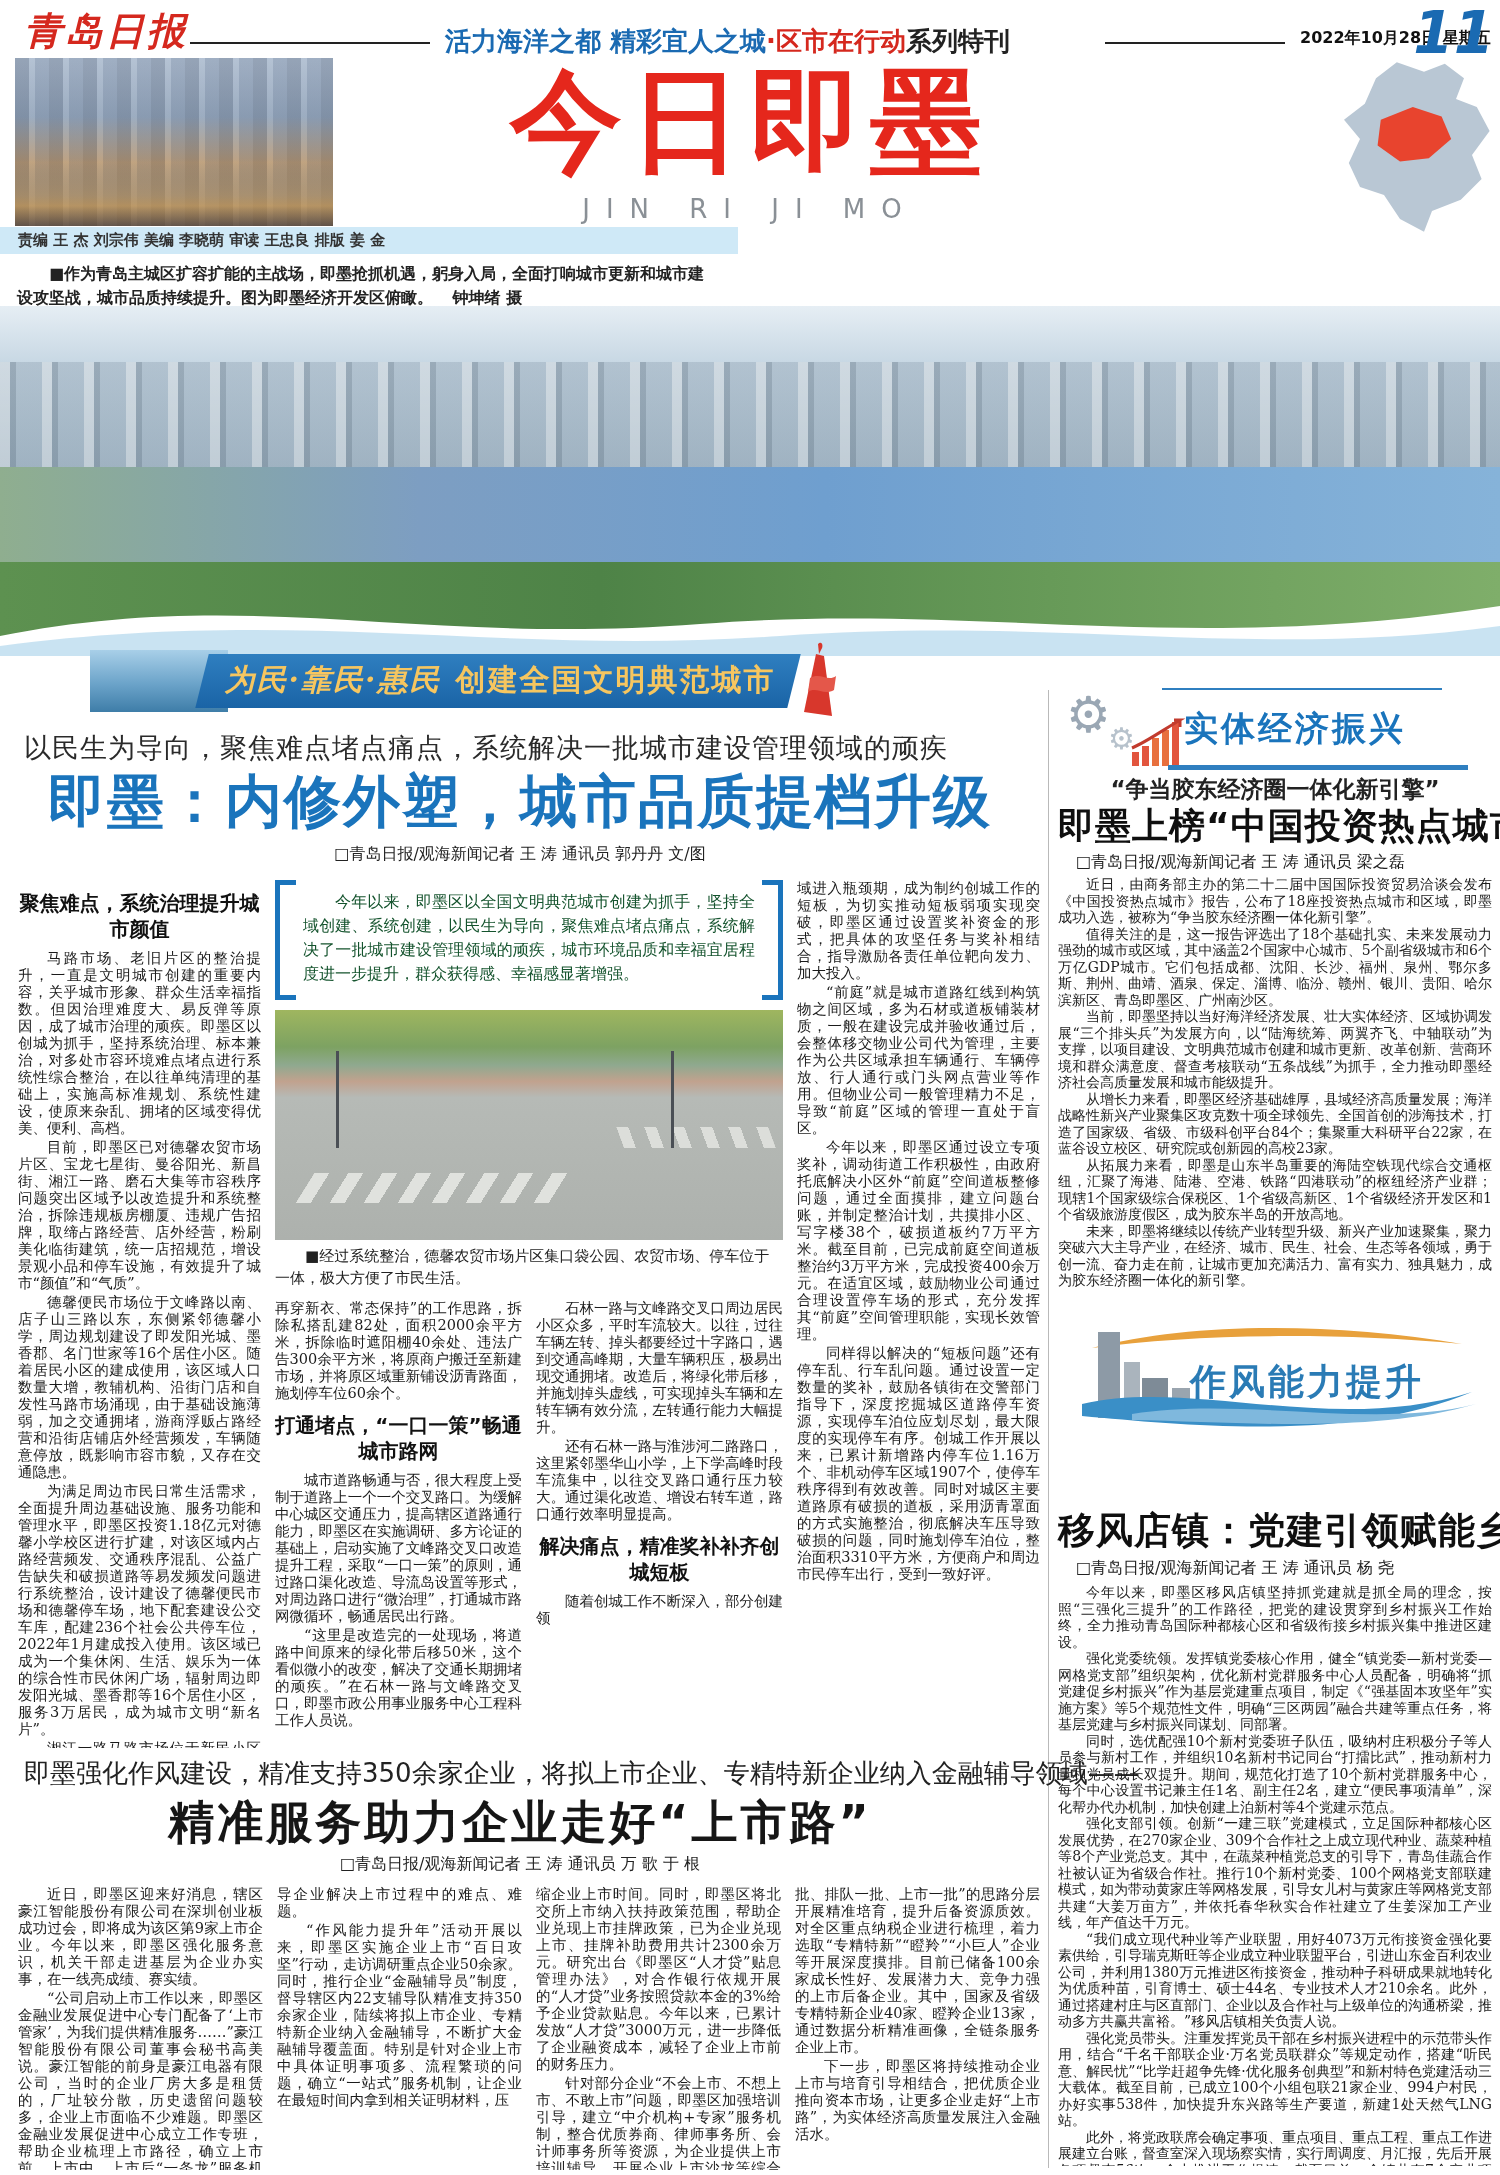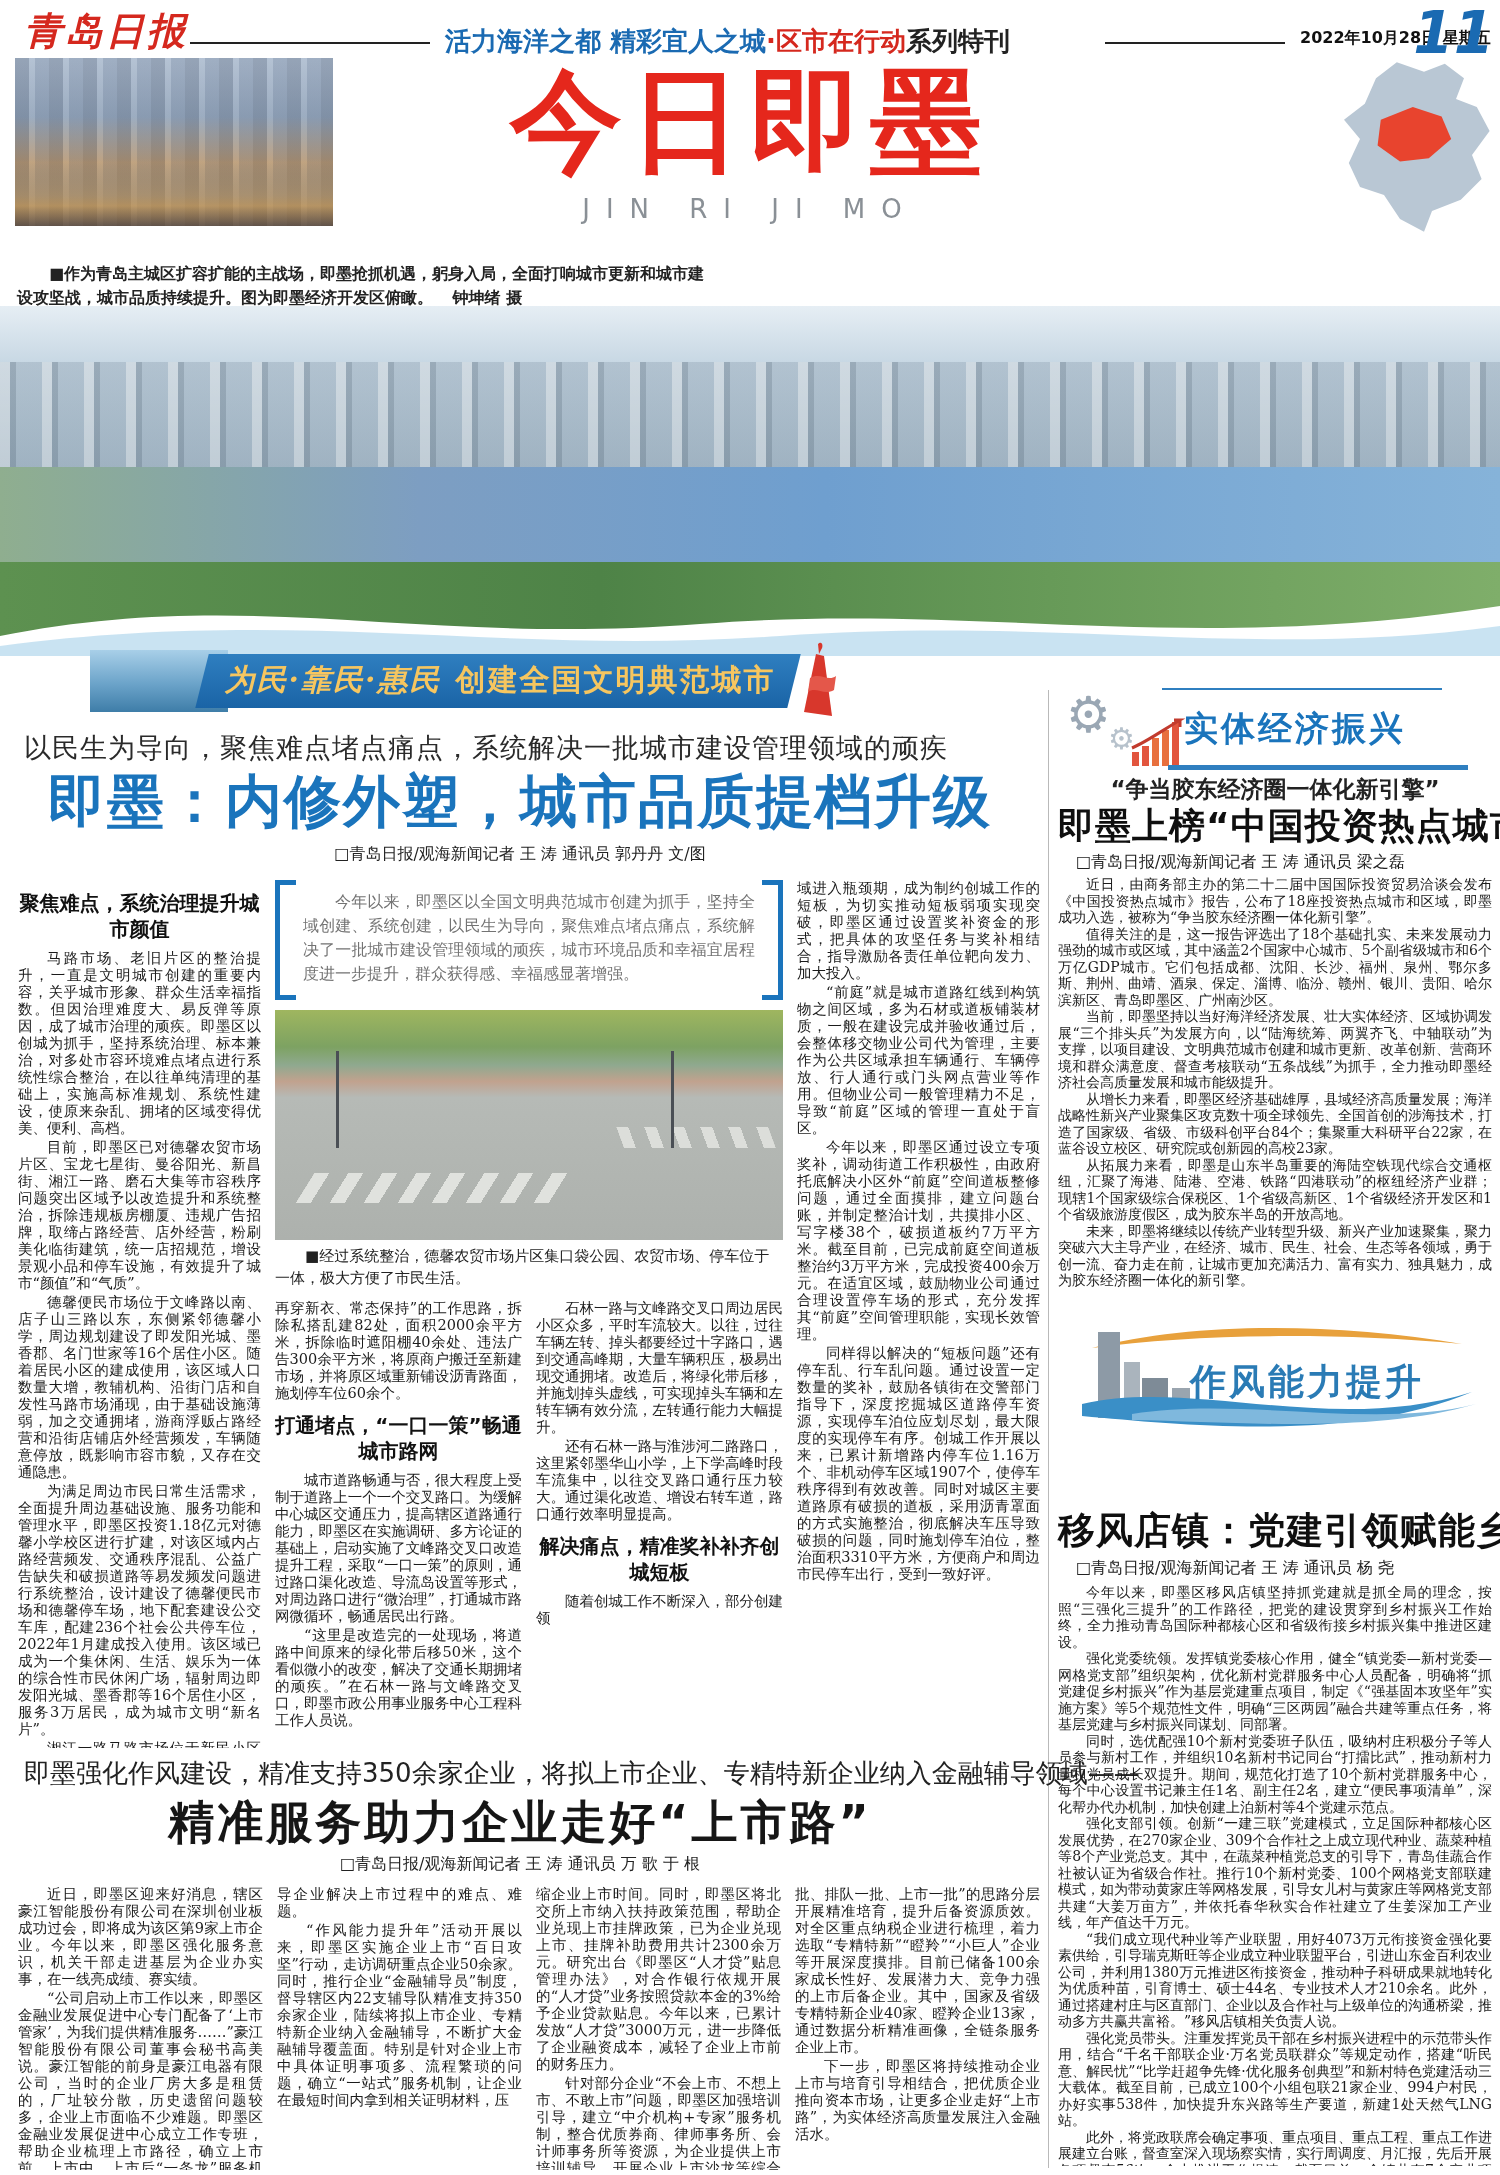--- a/index.html
+++ b/index.html
@@ -72,21 +72,21 @@
   .mby{position:absolute;left:0;top:844px;width:1040px;text-align:center;font-size:16px;color:#222;}
 
   .mbody{position:absolute;left:18px;top:880px;width:1022px;height:868px;display:flex;gap:14px;overflow:hidden;}
   .mcol{width:243px;overflow:hidden;}
   .mmid{width:508px;overflow:hidden;}
   p.bp{margin:0 0 2px;text-indent:2em;font-size:14.5px;line-height:17px;text-align:justify;}
   .sub{font-size:20px;font-weight:bold;text-align:center;margin:10px 0 8px;line-height:1.3;
        font-family:"DejaVu Sans",sans-serif;color:#111;}
 
   .quote{position:relative;height:120px;padding:10px 28px;box-sizing:border-box;margin:0 0 10px;
-         font-size:16px;line-height:24px;text-align:justify;text-indent:2em;color:#737373;}
+         font-size:16px;line-height:24px;text-align:justify;text-indent:2em;color:#14532d;}
   .qb{position:absolute;top:0;bottom:0;width:16px;}
   .qb.l{left:0;border:5px solid #1a74bc;border-right:none;}
   .qb.r{right:0;border:5px solid #1a74bc;border-left:none;}
 
   .mid-photo{position:relative;height:230px;margin:0 0 6px;overflow:hidden;
       background:linear-gradient(180deg,#9fb65f 0%,#7da262 16%,#8fa98f 24%,#c1a28e 31%,#b6bab6 38%,#adb1ad 100%);}
   .zebra{position:absolute;left:6%;bottom:16%;width:52%;height:13%;transform:skewX(-32deg);
       background:repeating-linear-gradient(90deg,#e0e2de 0 15px,transparent 15px 34px);}
   .zebra2{position:absolute;right:2%;bottom:40%;width:30%;height:9%;transform:skewX(20deg);
       background:repeating-linear-gradient(90deg,#dcdeda 0 12px,transparent 12px 28px);}
@@ -155,20 +155,21 @@
   </div>
   <div class="m-title">今日即墨</div>
   <div class="m-pinyin">JIN RI JI MO</div>
   <div class="m-map">
     <svg width="160" height="178" viewBox="0 0 100 110">
       <path d="M38,2 L55,8 68,3 80,12 75,25 88,30 96,45 85,60 91,75 78,88 60,95 55,108 40,100 30,85 15,80 8,65 15,50 5,38 18,28 25,12 Z" fill="#b9c7d4"></path>
       <path d="M28,38 48,30 66,36 72,50 58,62 40,64 26,54 Z" fill="#e8442e"></path>
     </svg>
   </div>
 
+  <div class="credits">责编 王 杰 刘宗伟  美编 李晓萌  审读 王忠良  排版 姜 金</div>
 
   <div class="lead-cap">
     <span>■作为青岛主城区扩容扩能的主战场，即墨抢抓机遇，躬身入局，全面打响城市更新和城市建设攻坚战，城市品质持续提升。图为即墨经济开发区俯瞰。</span>
     <span class="shot">钟坤绪 摄</span>
   </div>
 
   <div class="lead-photo">
     <div class="lp-sky"></div>
     <div class="lp-city"></div>
     <div class="lp-mid"></div>

